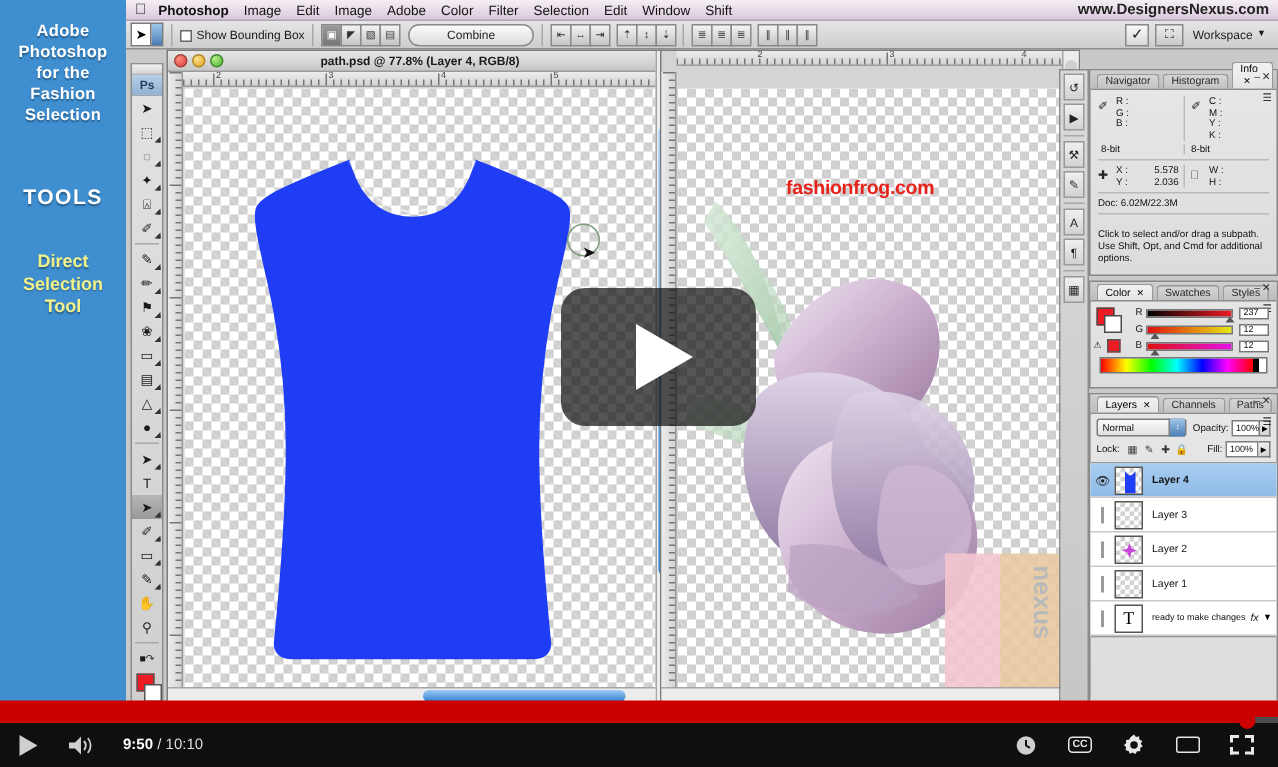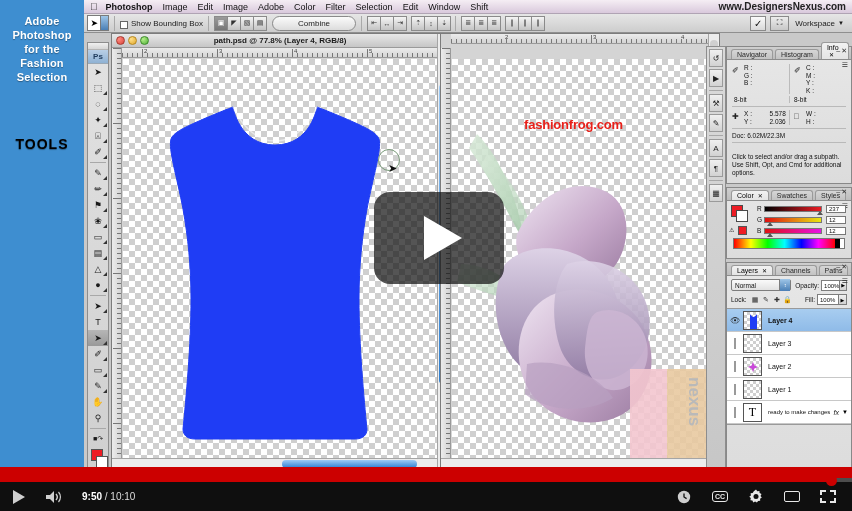--- a/index.html
+++ b/index.html
@@ -6,21 +6,21 @@
   html,body { width:852px; height:511px; overflow:hidden; background:#000;
     font-family:"Liberation Sans", sans-serif; }
   #root { position:relative; width:852px; height:511px; overflow:hidden; background:#c9c9c9; }
 
   
   .leftbar { position:absolute; left:0; top:0; width:84px; height:478px;
     background:#3e8ed0; z-index:30; }
   .lb-title { margin-top:14px; text-align:center; color:#ffffff;
     font-size:11px; font-weight:bold; line-height:14px; letter-spacing:.2px;
     text-shadow:0 1px 1px rgba(0,0,0,.35); padding:0 4px; }
-  .lb-tools { margin-top:52px; text-align:center; color:#000000;
+  .lb-tools { margin-top:39px; text-align:center; color:#ffffff;
     font-size:14px; font-weight:bold; letter-spacing:1px;
     text-shadow:0 1px 1px rgba(0,0,0,.35); }
   .lb-sub { margin-top:28px; text-align:center; color:#f2f28a;
     font-size:12px; font-weight:bold; line-height:15px;
     text-shadow:0 1px 1px rgba(0,0,0,.35); padding:0 2px; }
 
   
   .menubar { position:absolute; left:84px; top:0; width:768px; height:14px;
     background:linear-gradient(to bottom,#f5eef4,#d9c9dc);
     border-bottom:1px solid #b0a4b4; display:flex; align-items:center;
@@ -276,20 +276,25 @@
 
   <div class="leftbar">
     <div class="lb-title">
       <div>Adobe</div>
       <div>Photoshop</div>
       <div>for the</div>
       <div>Fashion</div>
       <div>Selection</div>
     </div>
     <div class="lb-tools">TOOLS</div>
+    <div class="lb-sub">
+      <div>Direct</div>
+      <div>Selection</div>
+      <div>Tool</div>
+    </div>
   </div>
 
   <div class="menubar">
     <span class="apple"></span>
     <span class="mi bold">Photoshop</span>
     <span class="mi">Image</span>
     <span class="mi">Edit</span>
     <span class="mi">Image</span>
     <span class="mi">Adobe</span>
     <span class="mi">Color</span>

